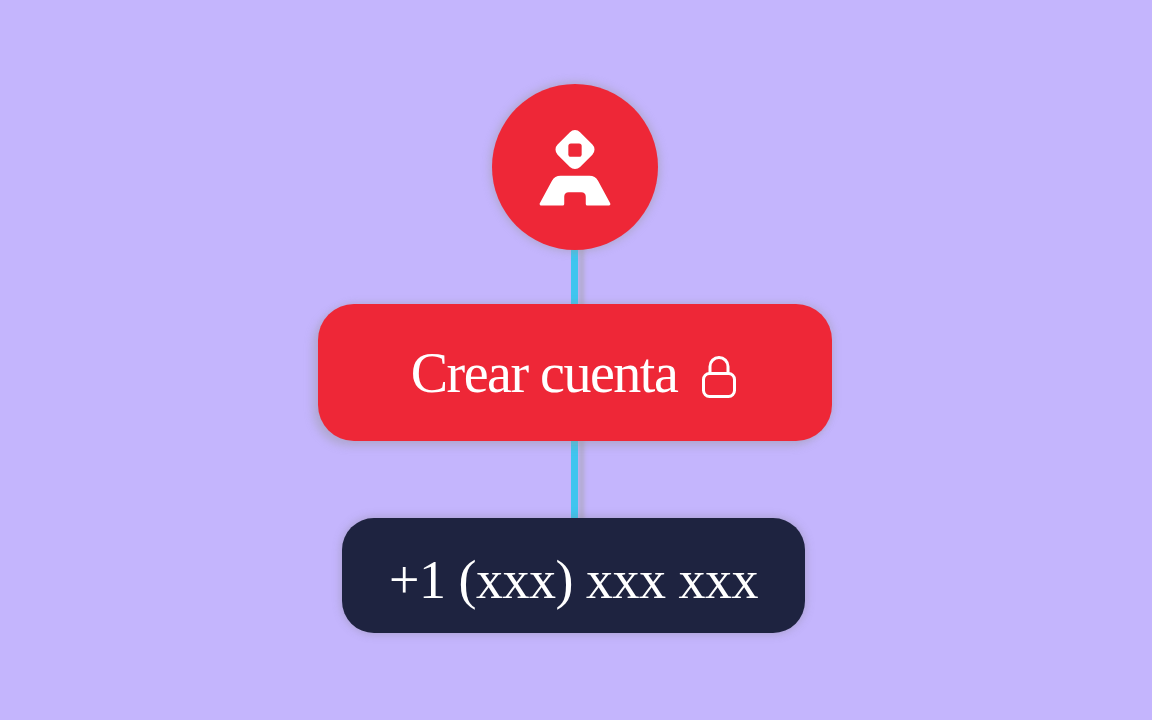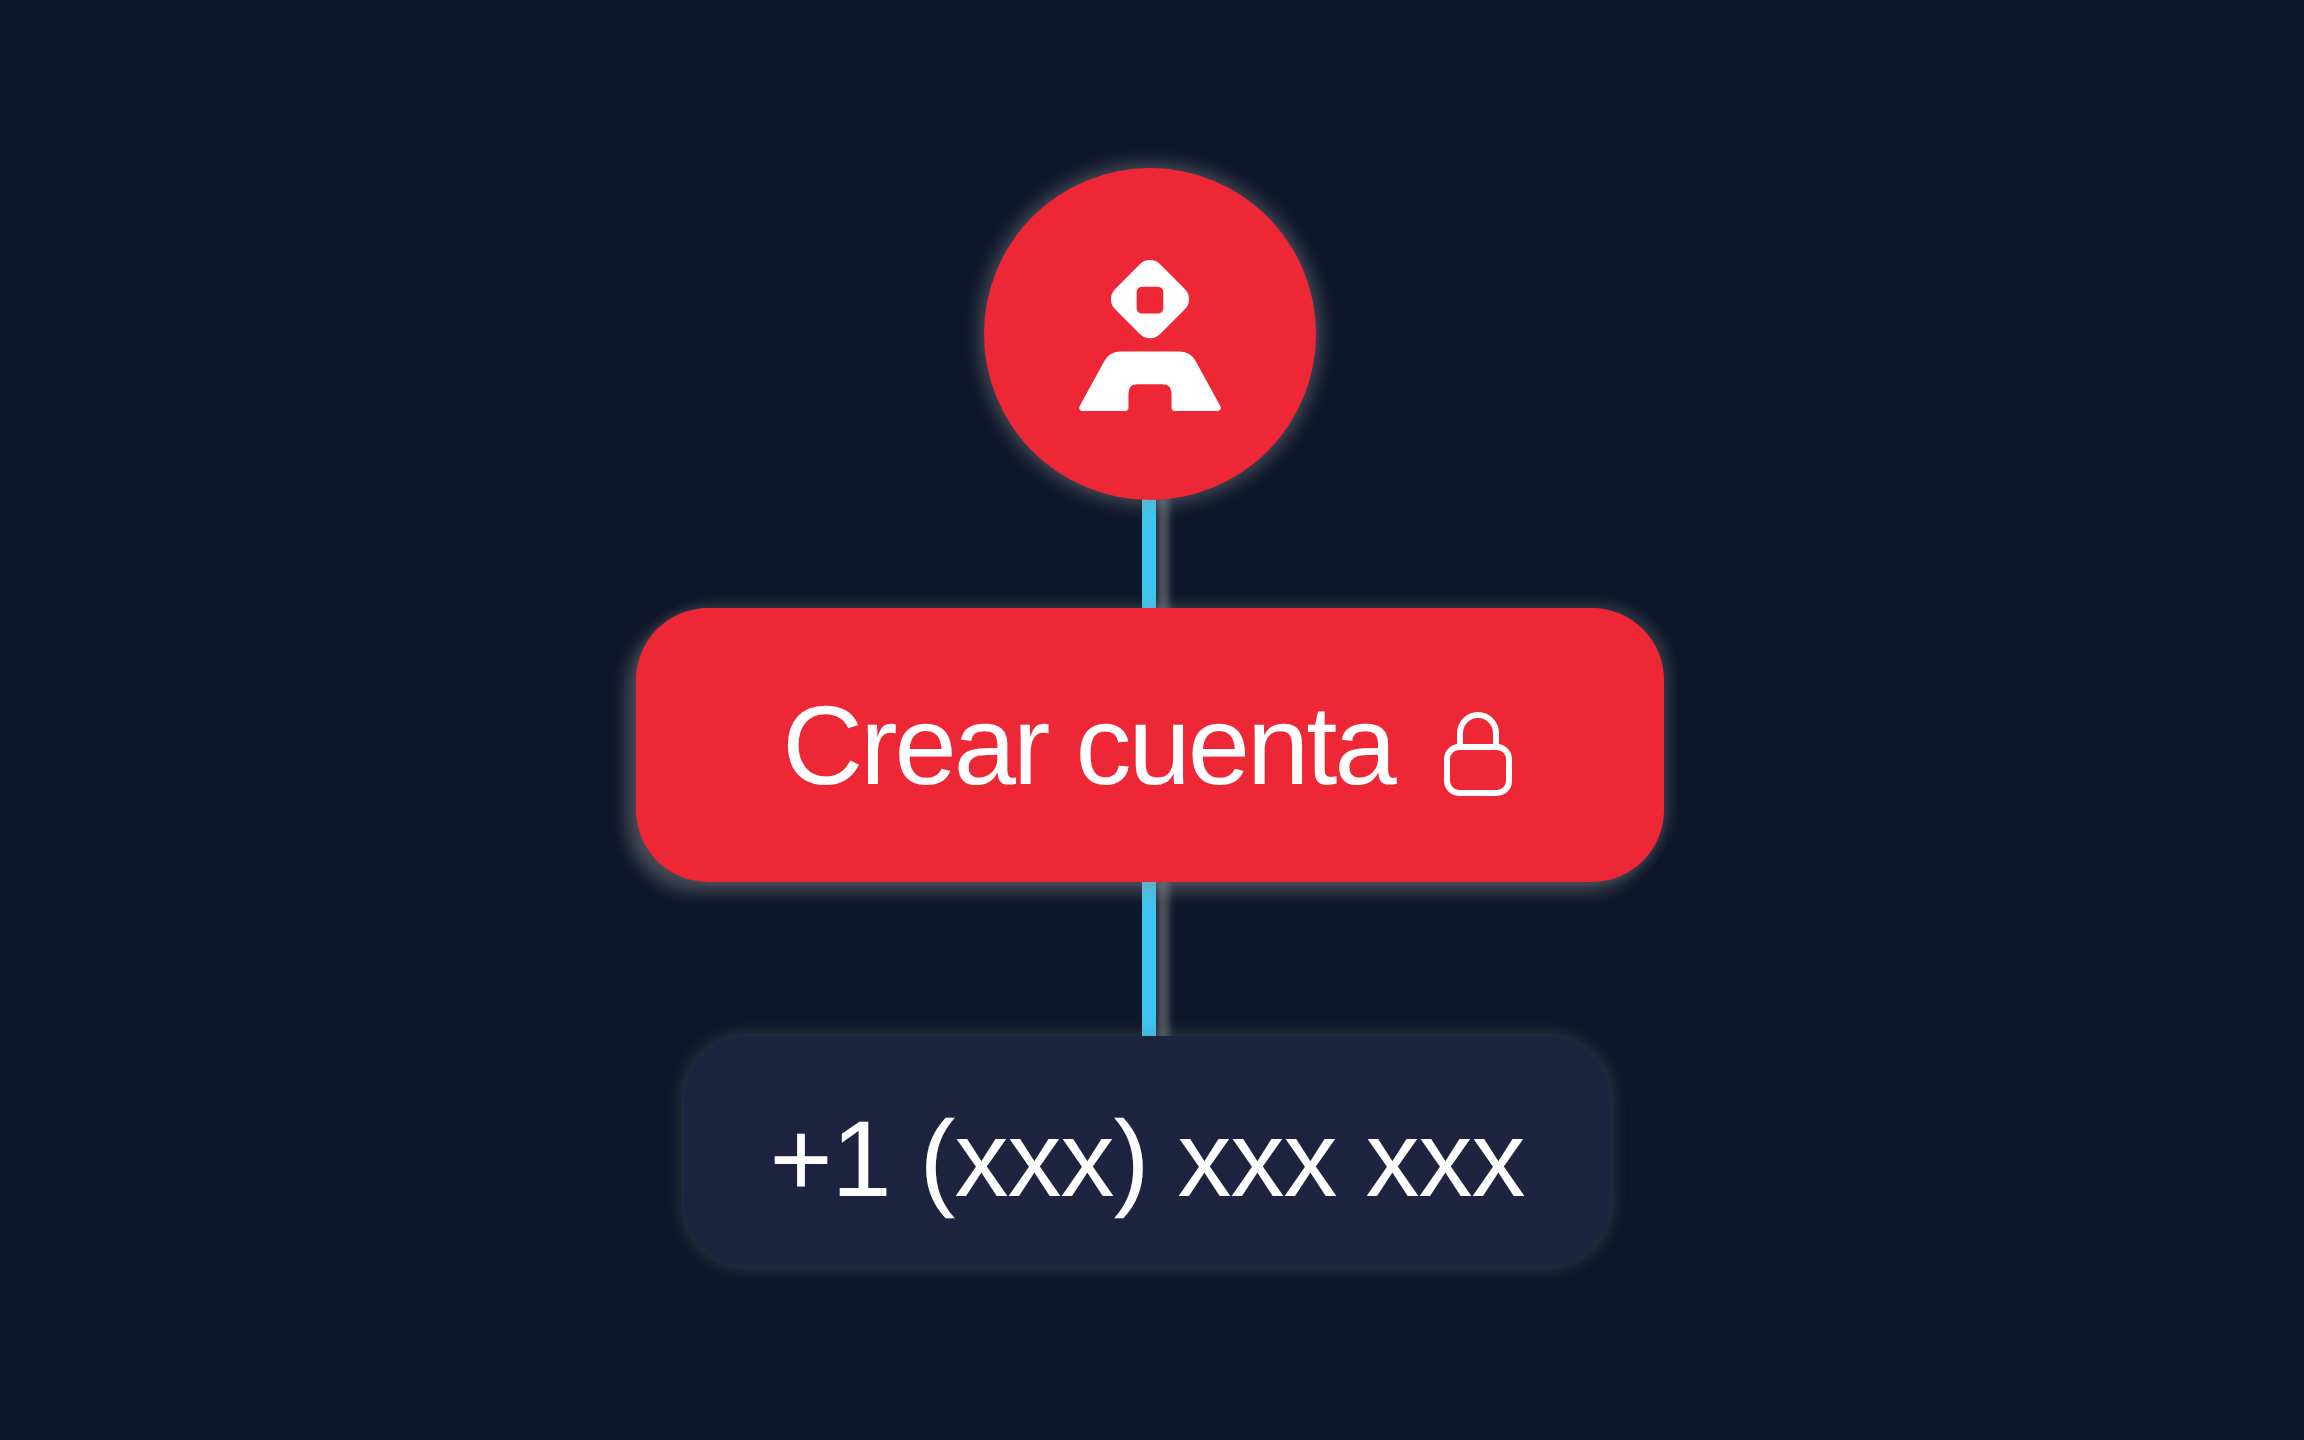--- a/index.html
+++ b/index.html
@@ -8,21 +8,22 @@
     background: #000000;
     width: 1152px;
     height: 720px;
     overflow: hidden;
     font-family: "Liberation Sans", sans-serif;
   }
   .canvas {
     position: relative;
     width: 1152px;
     height: 720px;
-    background: #0f172a;
+    background: #c4b5fd;
+    font-family: Liberation Serif, serif;
   }
   
   .connector {
     position: absolute;
     width: 7px;
     background: #3FC5EF;
     border-radius: 3px;
     box-shadow: 7px 0 4px -1px rgba(160,160,160,0.55);
     z-index: 1;
   }

